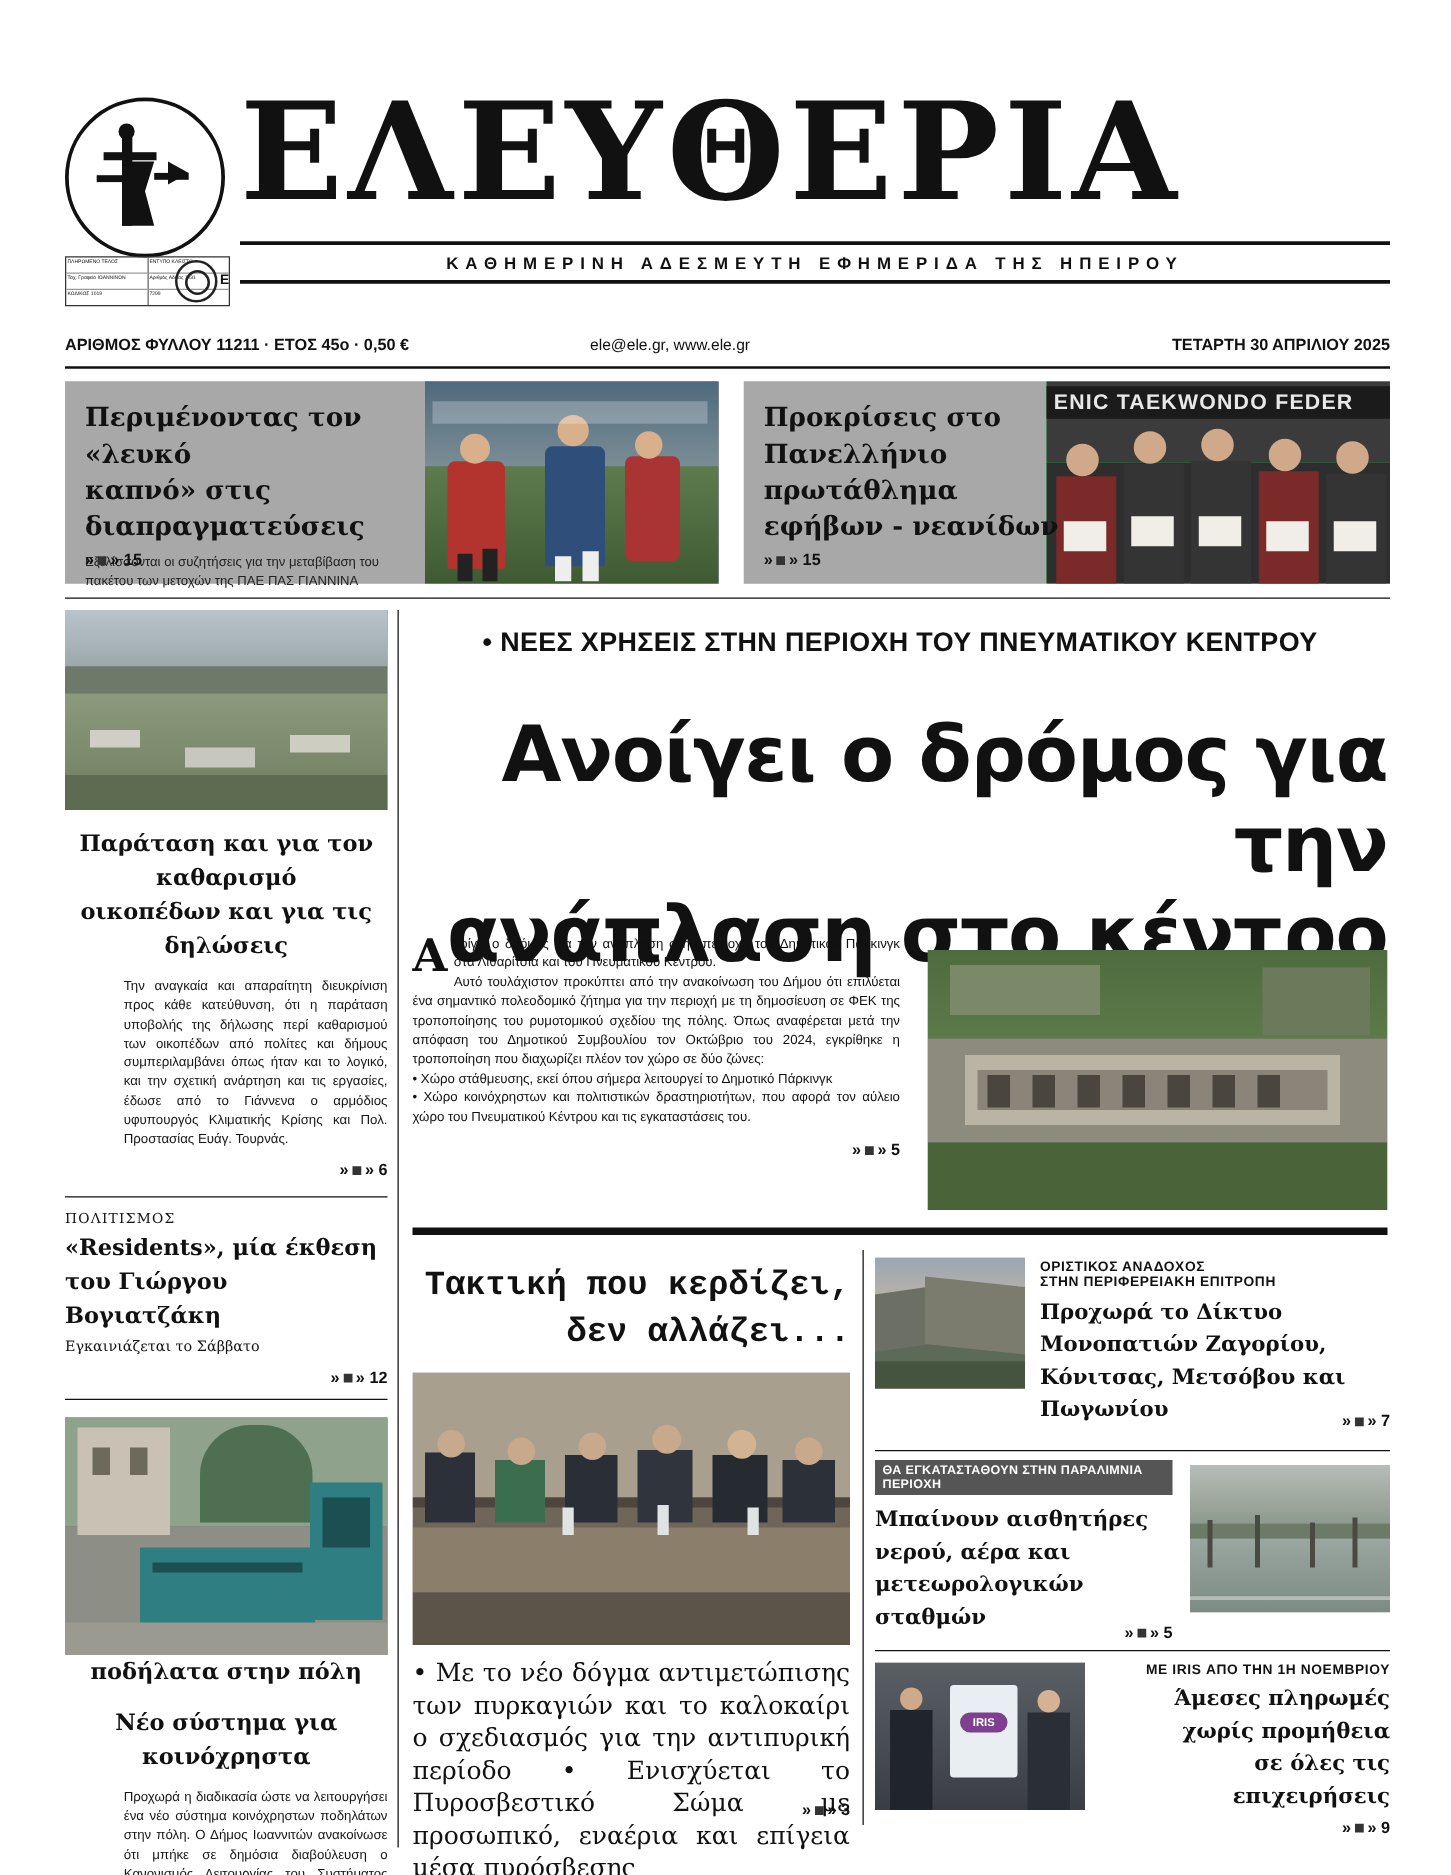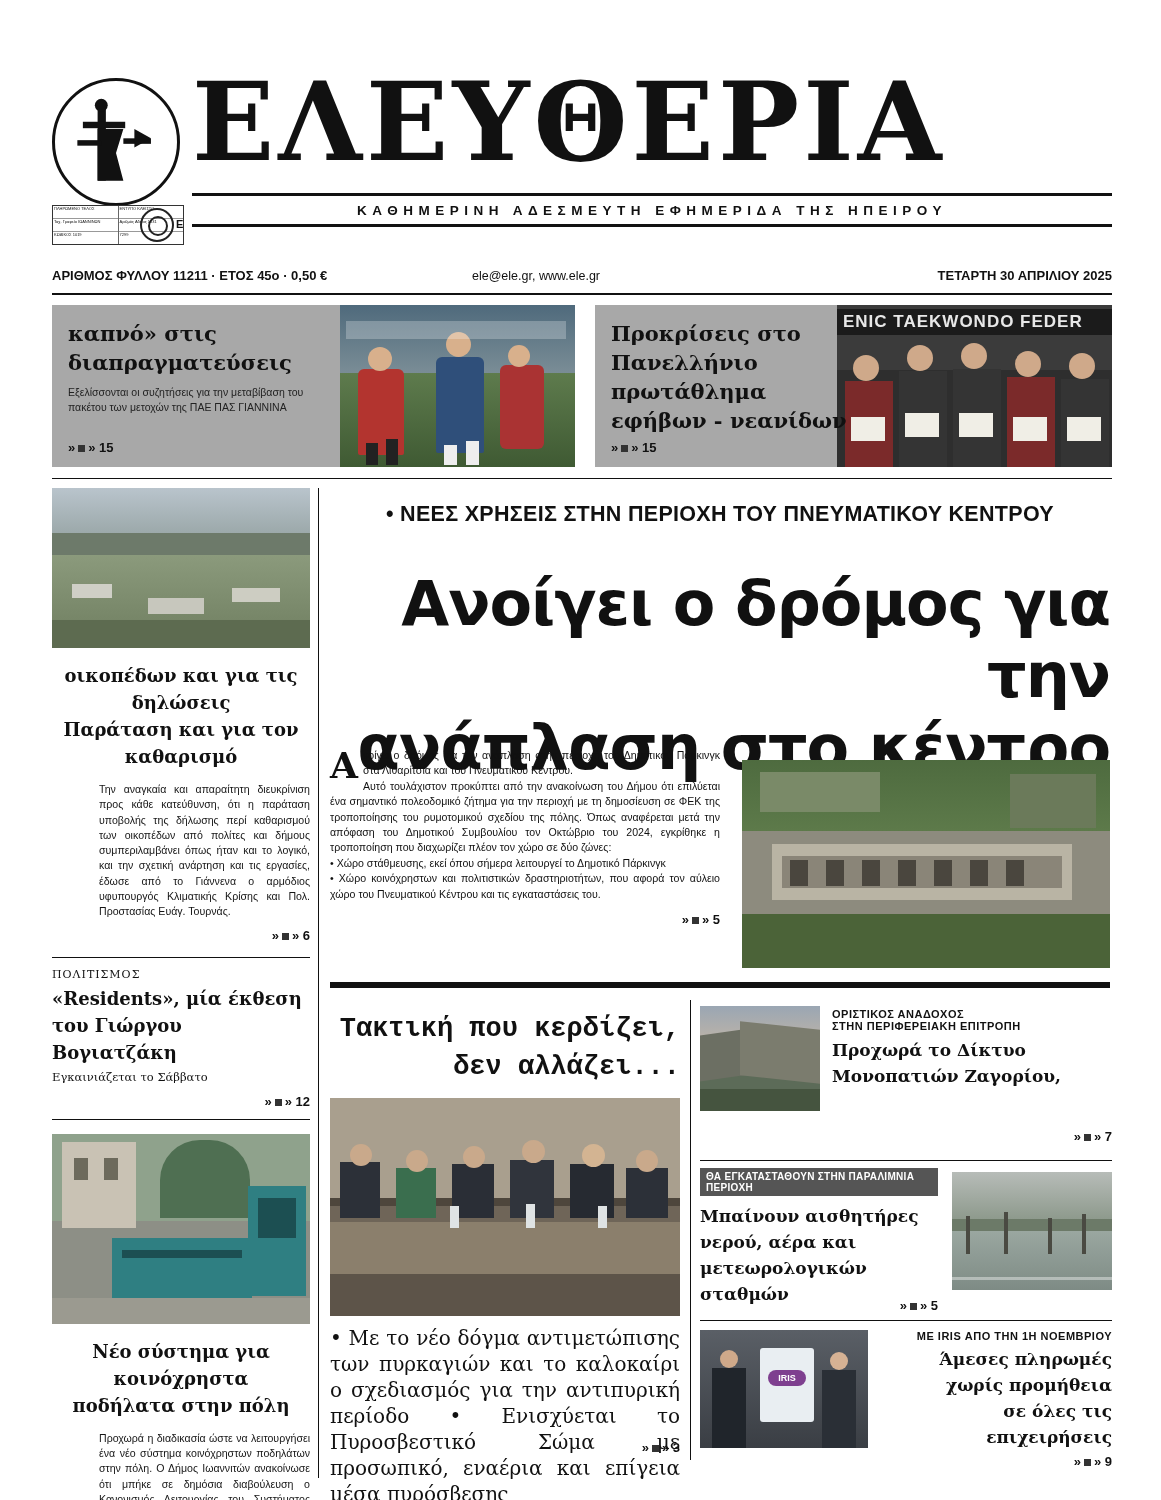--- a/index.html
+++ b/index.html
@@ -153,20 +153,21 @@
           <div style="position:absolute;left:96px;bottom:14px;width:48px;height:96px;background:#2f4f7a;border-radius:6px 6px 2px 2px;"></div>
           <div style="position:absolute;left:104px;bottom:2px;width:13px;height:20px;background:#eee;"></div>
           <div style="position:absolute;left:126px;bottom:2px;width:13px;height:24px;background:#eee;"></div>
           <div style="position:absolute;left:106px;bottom:110px;width:25px;height:25px;border-radius:50%;background:#d8b08c;"></div>
           <div style="position:absolute;left:160px;bottom:18px;width:44px;height:84px;background:#a33;border-radius:6px;"></div>
           <div style="position:absolute;left:168px;bottom:100px;width:22px;height:22px;border-radius:50%;background:#d8b08c;"></div>
           <div style="position:absolute;left:6px;top:16px;width:220px;height:18px;background:rgba(255,255,255,.25);"></div>
         </div>
       </div>
       <div class="txt">
+        <div class="hl">Περιμένοντας τον «λευκό</div>
         <div class="hl">καπνό» στις διαπραγματεύσεις</div>
         <div class="sub">Εξελίσσονται οι συζητήσεις για την μεταβίβαση του πακέτου των μετοχών της ΠΑΕ ΠΑΣ ΓΙΑΝΝΙΝΑ</div>
       </div>
       <div class="pg">
         <span>»</span><span class="sq"></span><span>»</span>
         <span>15</span>
       </div>
     </div>
 
     <div class="teaser right">
@@ -216,22 +217,22 @@
         <div style="position:absolute;left:0;right:0;top:28%;height:14%;background:#6d7a6a;"></div>
         <div class="grd" style="background:linear-gradient(#8b9a7c,#6e7d5f);height:58%;"></div>
         <div style="position:absolute;left:20px;top:96px;width:40px;height:14px;background:#cfcfc6;"></div>
         <div style="position:absolute;left:96px;top:110px;width:56px;height:16px;background:#c7c7bd;"></div>
         <div style="position:absolute;left:180px;top:100px;width:48px;height:14px;background:#cdcdc2;"></div>
         <div style="position:absolute;left:0;right:0;bottom:0;height:28px;background:#5d6b50;"></div>
       </div>
     </div>
 
     <div style="margin-top:14px;">
+      <div class="cap-title center">Παράταση και για τον καθαρισμό</div>
       <div class="cap-title center">οικοπέδων και για τις δηλώσεις</div>
-      <div class="cap-title center">Παράταση και για τον καθαρισμό</div>
       <div class="body" style="margin-top:12px;">Την αναγκαία και απαραίτητη διευκρίνιση προς κάθε κατεύθυνση, ότι η παράταση υποβολής της δήλωσης περί καθαρισμού των οικοπέδων από πολίτες και δήμους συμπεριλαμβάνει όπως ήταν και το λογικό, και την σχετική ανάρτηση και τις εργασίες, έδωσε από το Γιάννενα ο αρμόδιος υφυπουργός Κλιματικής Κρίσης και Πολ. Προστασίας Ευάγ. Τουρνάς.</div>
       <div class="pgref" style="margin-top:8px;">
         <span>»</span><span class="sq"></span><span>»</span>
         <span>6</span>
       </div>
     </div>
 
     <div class="sep" style="margin:14px 0 10px 0;"></div>
 
     <div>
@@ -256,22 +257,22 @@
           <div style="position:absolute;left:22px;top:24px;width:14px;height:22px;background:#6d6a5c;"></div>
           <div style="position:absolute;left:52px;top:24px;width:14px;height:22px;background:#6d6a5c;"></div>
           <div style="position:absolute;left:108px;top:6px;width:90px;height:78px;background:#4f6f52;border-radius:40px 40px 0 0;"></div>
           <div style="position:absolute;left:196px;top:52px;width:58px;height:110px;background:#2f7f82;"></div>
           <div style="position:absolute;left:206px;top:64px;width:38px;height:40px;background:#1c4f52;"></div>
           <div style="position:absolute;left:60px;top:104px;width:140px;height:62px;background:#2f7f82;"></div>
           <div style="position:absolute;left:70px;top:116px;width:120px;height:8px;background:#1c4f52;"></div>
           <div style="position:absolute;left:0;right:0;bottom:0;height:26px;background:#9b9a90;"></div>
         </div>
       </div>
+      <div class="cap-title center">ποδήλατα στην πόλη</div>
       <div class="cap-title center" style="margin-top:14px;">Νέο σύστημα για κοινόχρηστα</div>
-      <div class="cap-title center">ποδήλατα στην πόλη</div>
       <div class="body" style="margin-top:12px;">Προχωρά η διαδικασία ώστε να λειτουργήσει ένα νέο σύστημα κοινόχρηστων ποδηλάτων στην πόλη. Ο Δήμος Ιωαννιτών ανακοίνωσε ότι μπήκε σε δημόσια διαβούλευση ο Κανονισμός Λειτουργίας του Συστήματος Κοινόχρηστων Ποδηλάτων (ΣΚΠ).</div>
       <div class="pgref" style="margin-top:8px;">
         <span>»</span><span class="sq"></span><span>»</span>
         <span>4</span>
       </div>
     </div>
   </div>
 
   <div class="bullets">
     <div class="b">• ΝΕΕΣ ΧΡΗΣΕΙΣ ΣΤΗΝ ΠΕΡΙΟΧΗ ΤΟΥ ΠΝΕΥΜΑΤΙΚΟΥ ΚΕΝΤΡΟΥ</div>
@@ -363,20 +364,21 @@
           <div style="position:absolute;left:0;right:0;bottom:0;height:60%;background:#5c6b58;"></div>
           <div style="position:absolute;left:-10px;top:26px;width:70px;height:46px;background:#6c6f63;transform:skewY(-8deg);"></div>
           <div style="position:absolute;left:40px;top:20px;width:90px;height:54px;background:#7b7c6e;transform:skewY(6deg);"></div>
           <div style="position:absolute;left:0;right:0;bottom:0;height:22px;background:#45543f;"></div>
         </div>
       </div>
       <div style="position:absolute;left:132px;top:2px;right:0;">
         <div class="r-kicker">ΟΡΙΣΤΙΚΟΣ ΑΝΑΔΟΧΟΣ</div>
         <div class="r-kicker">ΣΤΗΝ ΠΕΡΙΦΕΡΕΙΑΚΗ ΕΠΙΤΡΟΠΗ</div>
         <div class="r-title" style="margin-top:5px;">Προχωρά το Δίκτυο Μονοπατιών Ζαγορίου,</div>
+        <div class="r-title">Κόνιτσας, Μετσόβου και Πωγωνίου</div>
       </div>
     </div>
     <div class="pgref" style="margin-top:8px;">
       <span>»</span><span class="sq"></span><span>»</span>
       <span>7</span>
     </div>
   </div>
 
   <div class="colrule" style="left:700px;top:1160px;width:412px;height:1px;"></div>
 

